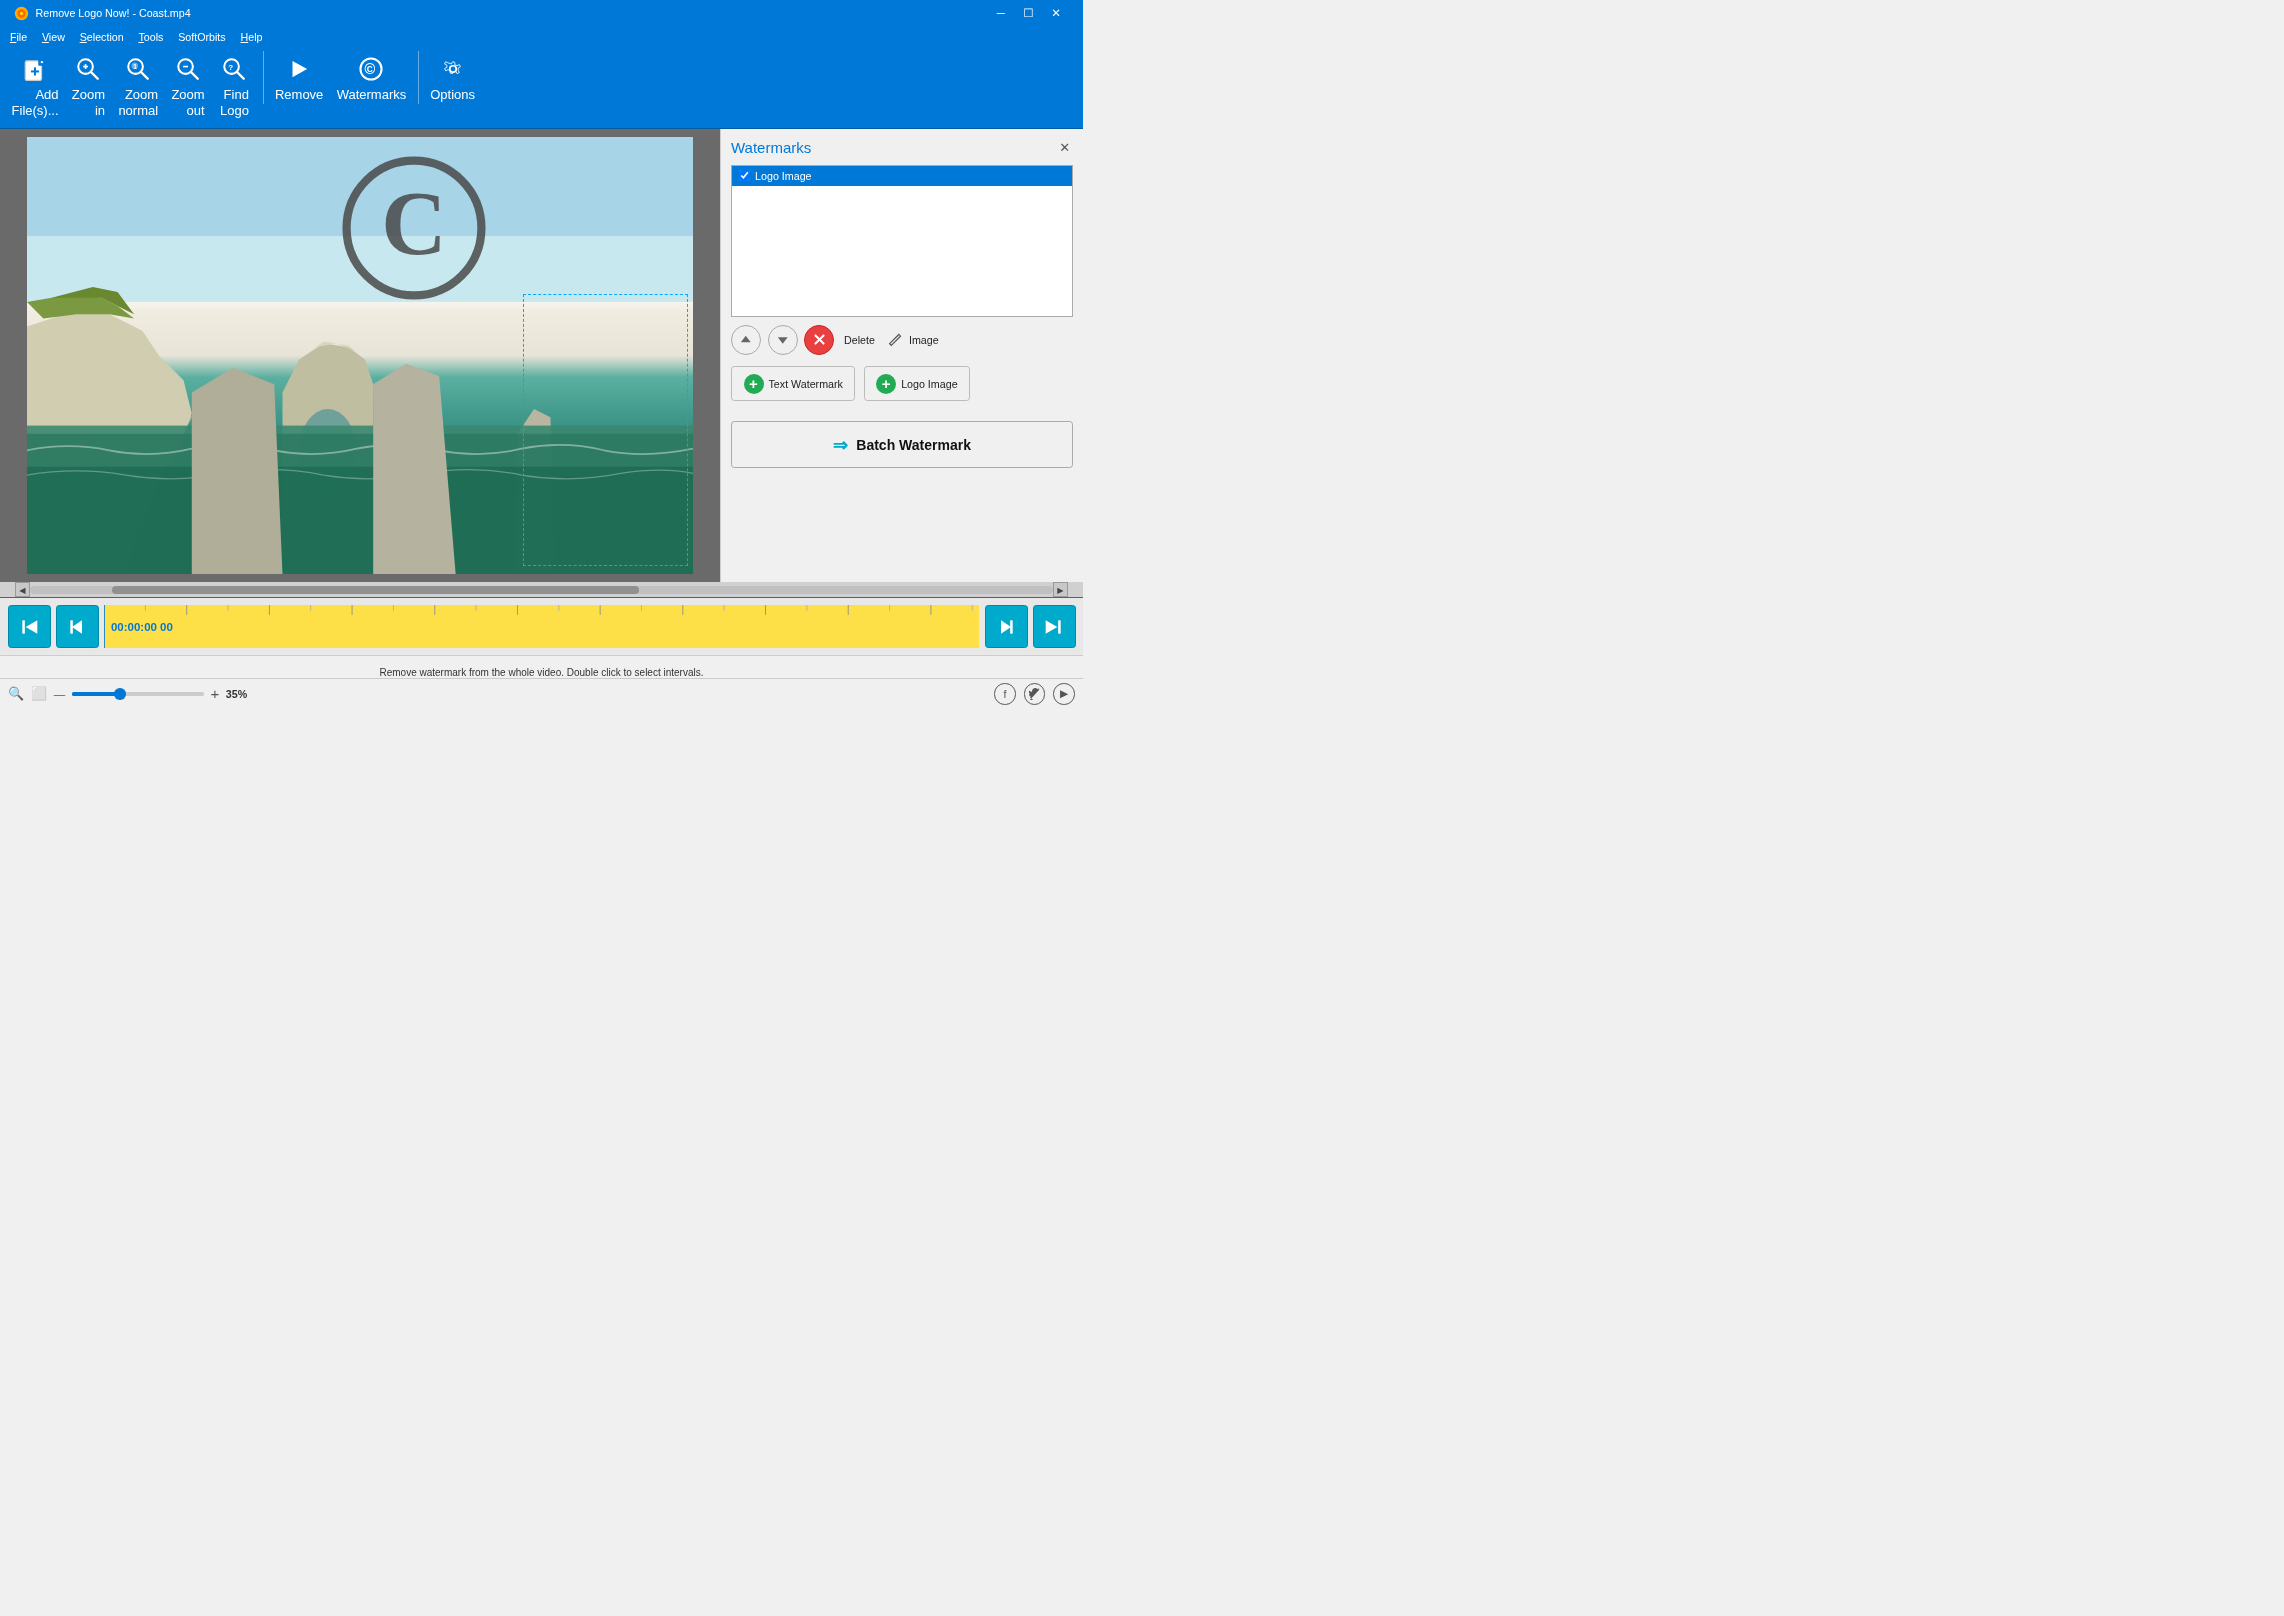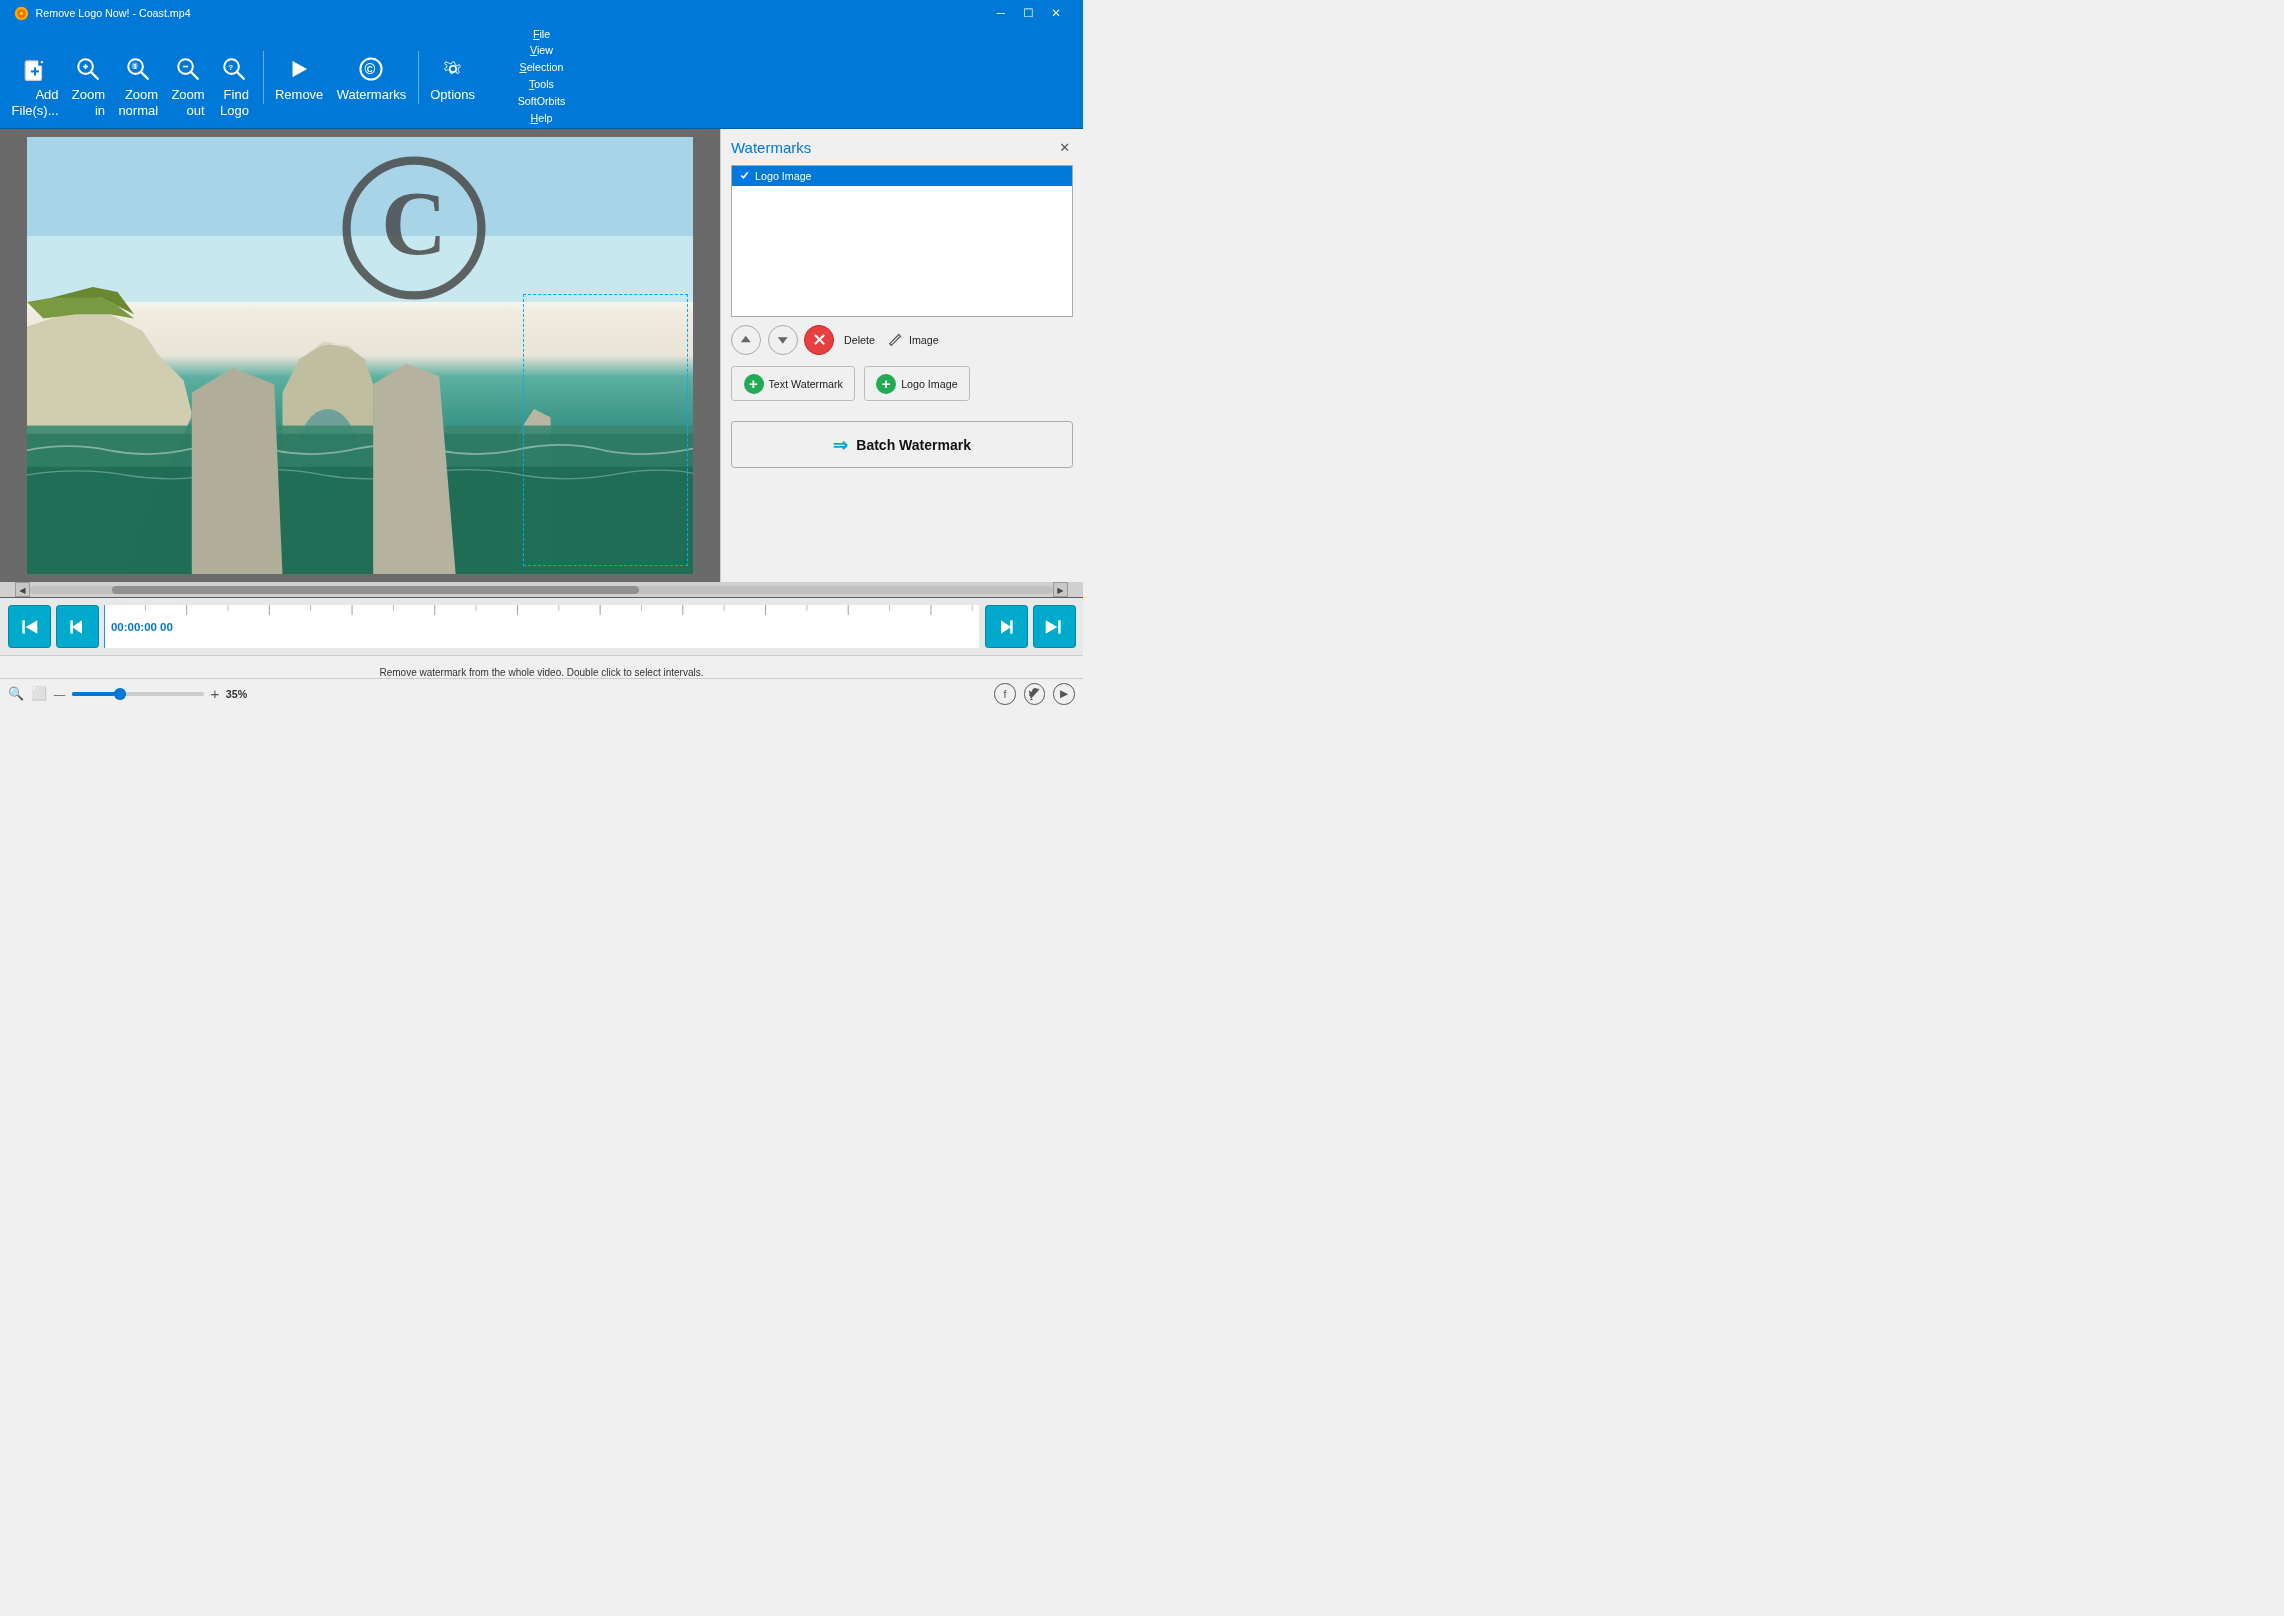--- a/index.html
+++ b/index.html
@@ -50,21 +50,20 @@
 
     
     .menu-bar {
       background: #0078d7;
       color: white;
       height: 21.4px;
       display: flex;
       align-items: center;
       padding: 0 3.3px;
       gap: 1.6px;
-      flex-direction: column;
     }
     .menu-item {
       padding: 1.6px 6.6px;
       cursor: pointer;
       font-size: 10.7px;
       border-radius: 1.6px;
     }
     .menu-item span { text-decoration: underline; }
 
     
@@ -380,21 +379,21 @@
       display: flex;
       align-items: center;
       justify-content: center;
       color: white;
       font-size: 16.5px;
       margin: 0 2.5px;
     }
     .time-ruler {
       flex: 1;
       height: 43px;
-      background: #ffffff;
+      background: #fde047;
       margin: 0 3.3px;
       position: relative;
       overflow: hidden;
     }
     .time-display {
       position: absolute;
       left: 6.6px;
       top: 50%;
       transform: translateY(-50%);
       color: #0078d7;

